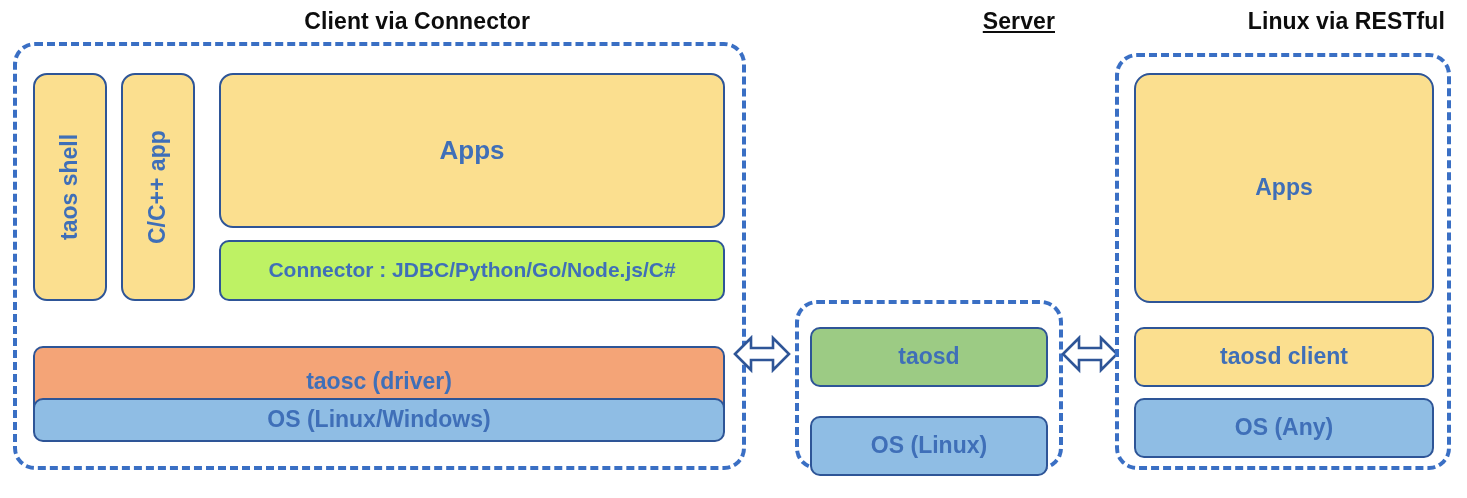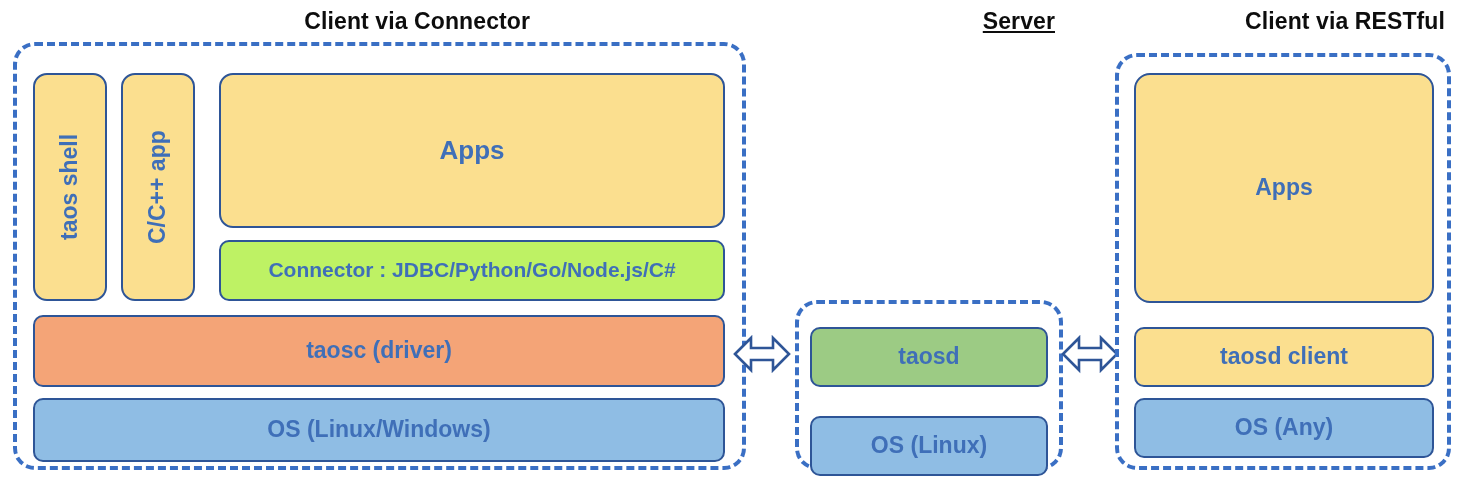--- a/index.html
+++ b/index.html
@@ -48,21 +48,21 @@
     display: flex;
     align-items: center;
     justify-content: center;
     text-align: center;
     color: #3f6fb8;
     font-weight: bold;
     font-family: "Liberation Sans", sans-serif;
     line-height: 1.18;
   }
   .box.yellow { background: #fbdf8f; }
-  .box.orange { background: #f4a477; }
+  .box.orange { background: #f4a477; margin-top: 31px; }
   .box.blue   { background: #8fbde4; }
   .box.green  { background: #9ccb84; }
   .box.gray   { background: #bef264; }
 
   .box.vertical {
     writing-mode: vertical-rl;
     transform: rotate(180deg);
     border-radius: 14px;
   }
 
@@ -79,35 +79,35 @@
 </style>
 </head>
 <body>
 
 <div id="canvas">
 
   <div class="section-title" style="left:230px; top:8px; width:300px;">Client via Connector</div>
 
   <div class="section-title" style="left:805px; top:8px; width:250px;text-decoration:underline;">Server</div>
 
-  <div class="section-title" style="left:1125px; top:8px; width:320px;">Client via RESTful</div>
+  <div class="section-title" style="left:1125px; top:8px; width:320px;">Linux via RESTful</div>
 
   <div class="group" style="left:13px; top:42px; width:733px; height:428px;"></div>
 
   <div class="box yellow vertical fs-23" style="left:33px; top:73px; width:74px; height:228px;">taos shell</div>
 
   <div class="box yellow vertical fs-23" style="left:121px; top:73px; width:74px; height:228px;">C/C++ app</div>
 
   <div class="box yellow fs-26" style="left:219px; top:73px; width:506px; height:155px; border-radius:14px;">Apps</div>
 
   <div class="box gray fs-21" style="left:219px; top:240px; width:506px; height:61px;">Connector : JDBC/Python/Go/Node.js/C#</div>
 
   <div class="box orange fs-23" style="left:33px; top:315px; width:692px; height:72px;">taosc (driver)</div>
 
-  <div class="box blue fs-23" style="left:33px; top:398px; width:692px; height:64px;">OS (Linux/Windows)</div>
+  <div class="box blue fs-23" style="left:33px; top:398px; width:692px; height:44px;">OS (Linux/Windows)</div>
 
   <div class="arrow" style="left:733px; top:325px;">
     <svg width="58" height="58" viewBox="0 0 58 58">
       <polygon points="2,29 18,13 18,23 40,23 40,13 56,29 40,45 40,35 18,35 18,45" fill="#ffffff" stroke="#2e5597" stroke-width="2.6" stroke-linejoin="miter"></polygon>
     </svg>
   </div>
 
   <div class="group" style="left:795px; top:300px; width:268px; height:170px;"></div>
 
   <div class="box green fs-23" style="left:810px; top:327px; width:238px; height:60px;">taosd</div>

